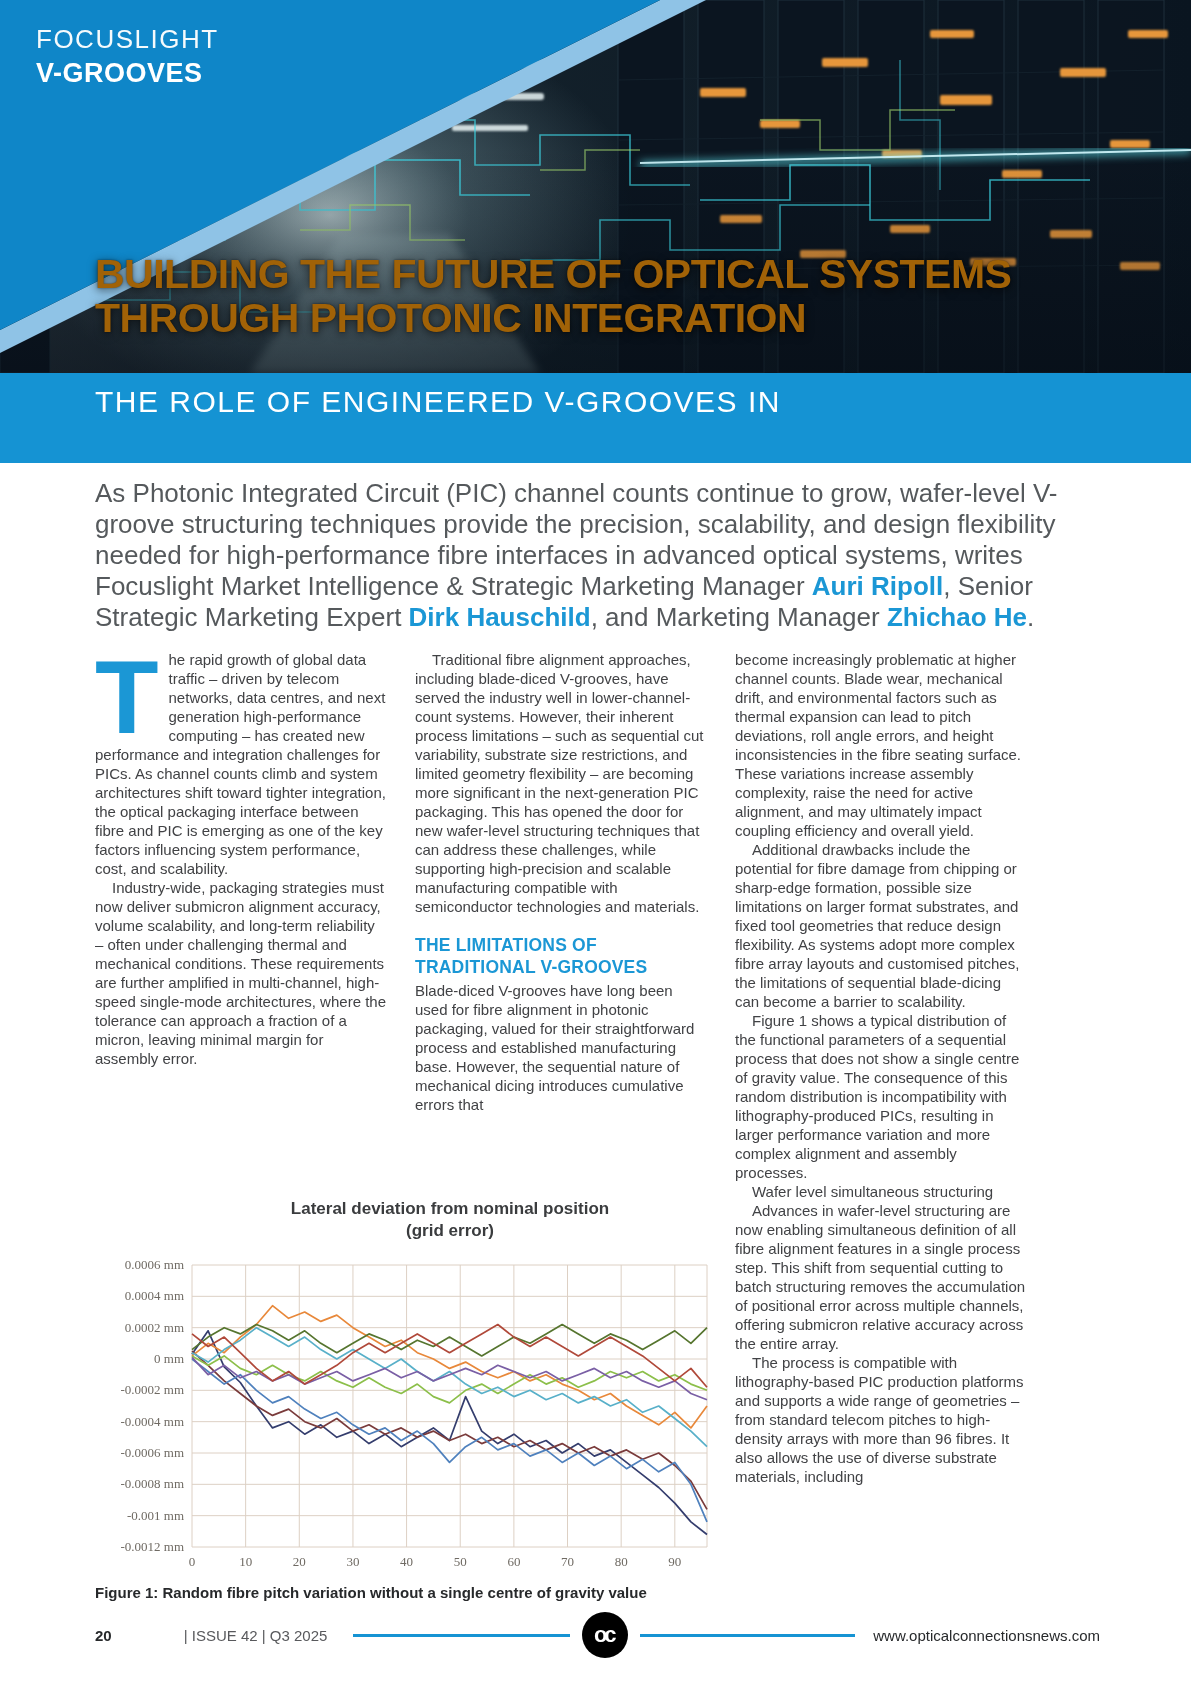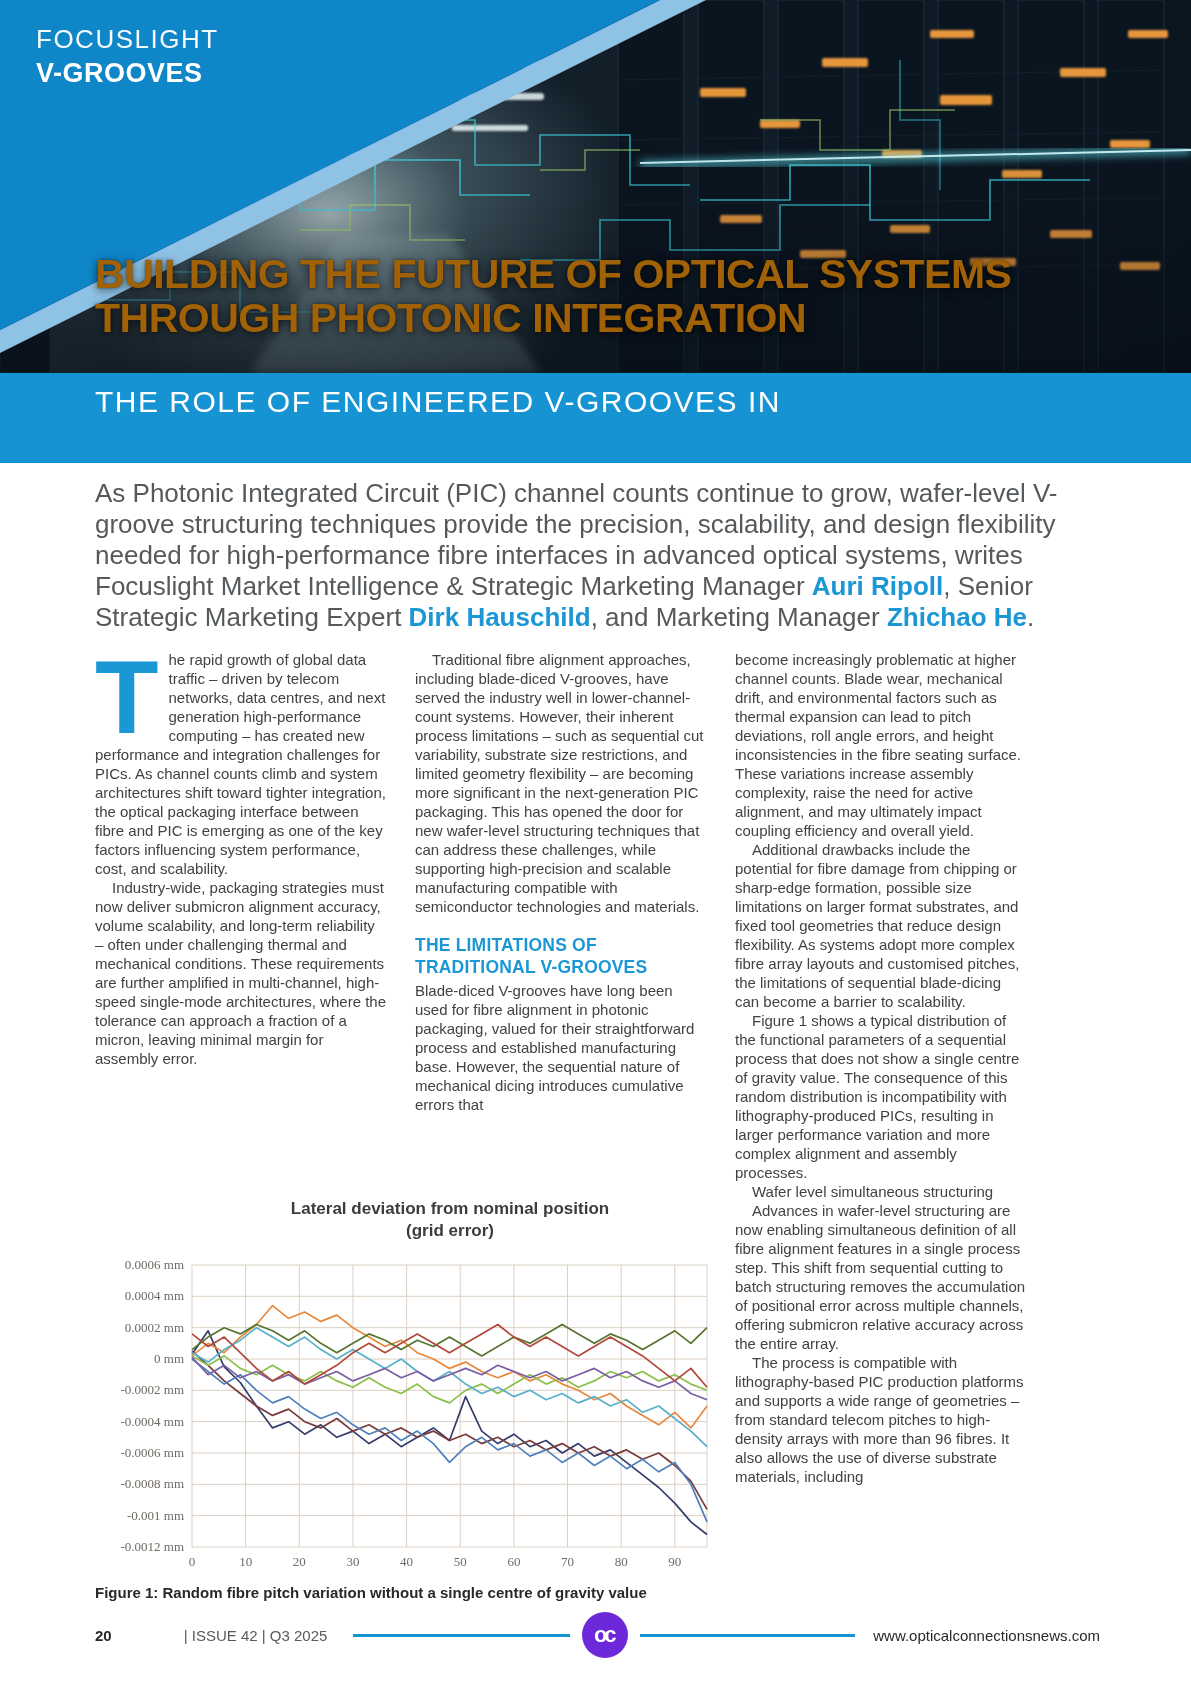--- a/index.html
+++ b/index.html
@@ -49,21 +49,21 @@
   .fig-caption{position:absolute;left:95px;top:1584px;font-size:15px;font-weight:bold;color:#27292b;}
 
   
   .footer{position:absolute;left:95px;top:1612px;width:1005px;height:46px;
         display:flex;align-items:center;}
   .page-num{font-size:15px;font-weight:bold;color:#27292b;}
   .issue{font-size:15px;color:#58595c;margin-left:72px;}
   .rule{height:3px;background:#1593d3;}
   .rule-left{flex:1;margin:0 12px 0 26px;}
   .rule-right{width:215px;margin:0 18px 0 12px;}
-  .oc-logo{width:46px;height:46px;border-radius:50%;background:#6d28d9;color:#fff;
+  .oc-logo{width:46px;height:46px;border-radius:50%;background:#000000;color:#fff;
         display:flex;align-items:center;justify-content:center;
         font-weight:bold;font-size:22px;letter-spacing:-3px;padding-right:3px;box-sizing:border-box;}
   .site-url{font-size:15px;font-weight:normal;color:#27292b;}
 </style>
 </head>
 <body>
 
 <div class="page">
 
   <div class="hero">

